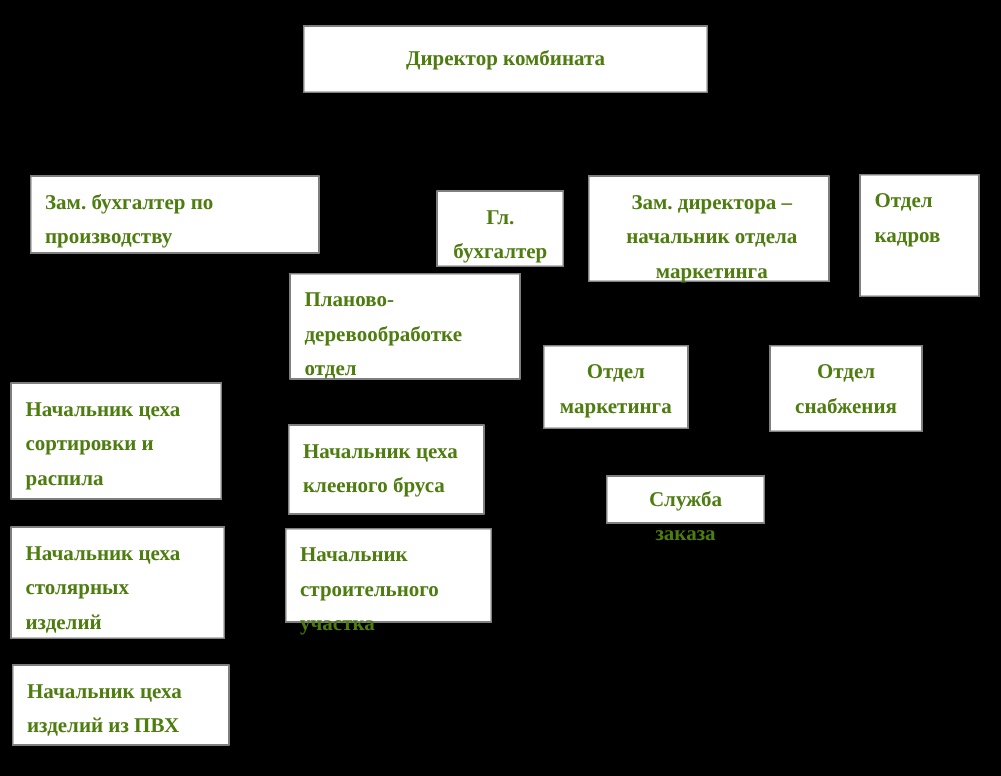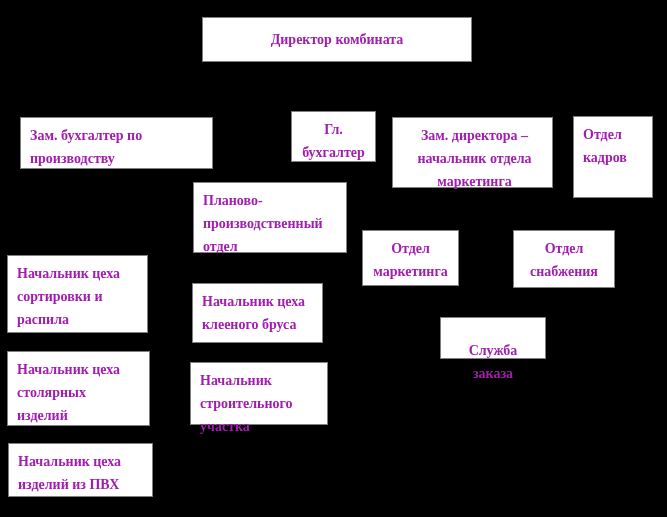--- a/index.html
+++ b/index.html
@@ -13,21 +13,21 @@
     height: 517px;
     background: #000000;
     overflow: hidden;
     font-family: "Liberation Serif", "DejaVu Serif", serif;
   }
   .node {
     position: absolute;
     background: #ffffff;
     border: 1px solid #7f7f7f;
     box-sizing: border-box;
-    color: #a21caf;
+    color: #4d7c0f;
     font-weight: bold;
     font-size: 14px;
     line-height: 23px;
     white-space: pre-line;
     padding: 6px 5px 0 9px;
     text-align: left;
   }
   .node.center {
     text-align: center;
     padding-left: 4px;
@@ -43,55 +43,55 @@
 </head>
 <body>
 
 <div id="canvas">
 
   <div class="node vcenter" style="left:202px; top:17px; width:270px; height:45px;">Директор комбината</div>
 
   <div class="node" style="left:20px; top:117px; width:193px; height:52px;">Зам. бухгалтер  по
 производству</div>
 
-  <div class="node center" style="left:291px; top:111px; width:85px; height:51px;">Гл.
+  <div class="node center" style="left:291px; top:127px; width:85px; height:51px;">Гл.
 бухгалтер</div>
 
   <div class="node" style="left:392px; top:117px; width:161px; height:71px;text-align:center;">Зам. директора –
 начальник отдела
 маркетинга</div>
 
   <div class="node" style="left:573px; top:116px; width:80px; height:82px;">Отдел
 кадров</div>
 
 
   <div class="node" style="left:193px; top:182px; width:154px; height:71px;">Планово-
-производственный
+деревообработке
 отдел</div>
 
   <div class="node center" style="left:362px; top:230px; width:97px; height:56px;">Отдел
 маркетинга</div>
 
   <div class="node center" style="left:513px; top:230px; width:102px; height:58px;">Отдел
 снабжения</div>
 
   <div class="node" style="left:7px; top:255px; width:141px; height:78px;">Начальник цеха
 сортировки и
 распила</div>
 
   <div class="node" style="left:192px; top:283px; width:131px; height:60px;">Начальник цеха
 клееного бруса</div>
 
-  <div class="node center" style="left:440px; top:317px; width:106px; height:42px; padding-top:21px;">Служба
+  <div class="node center" style="left:404px; top:317px; width:106px; height:32px; padding-top:4px;">Служба
 заказа</div>
 
   <div class="node" style="left:7px; top:351px; width:143px; height:75px;">Начальник цеха
 столярных
 изделий</div>
 
-  <div class="node" style="left:190px; top:362px; width:138px; height:63px;">Начальник
+  <div class="node" style="left:190px; top:352px; width:138px; height:63px;">Начальник
 строительного
 участка</div>
 
   <div class="node" style="left:8px; top:443px; width:145px; height:54px;">Начальник цеха
 изделий из ПВХ</div>
 
 </div>
 
 </body></html>

